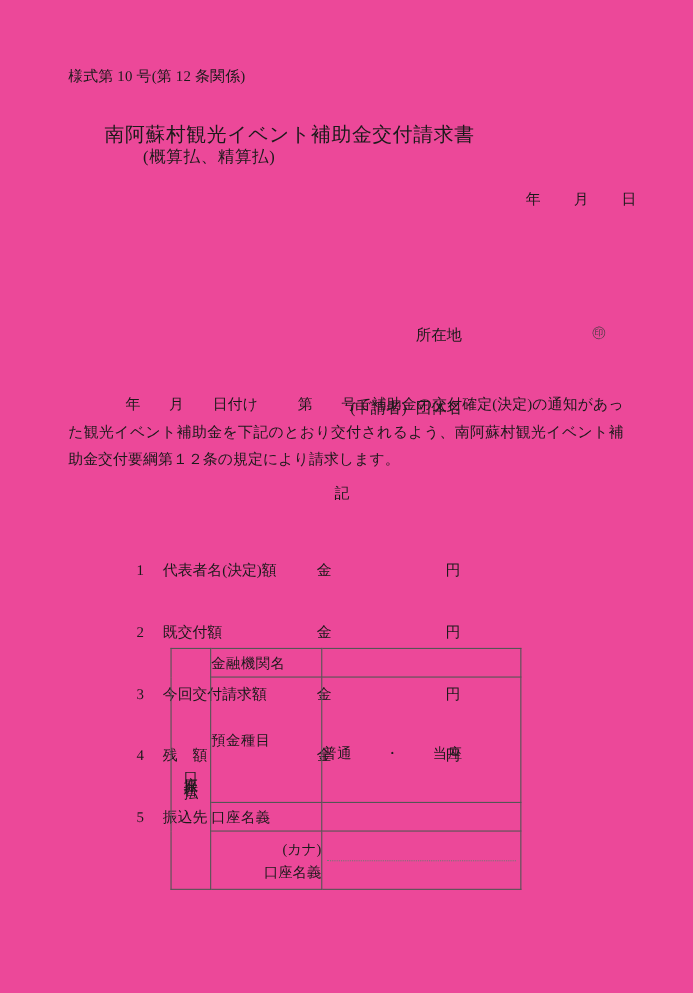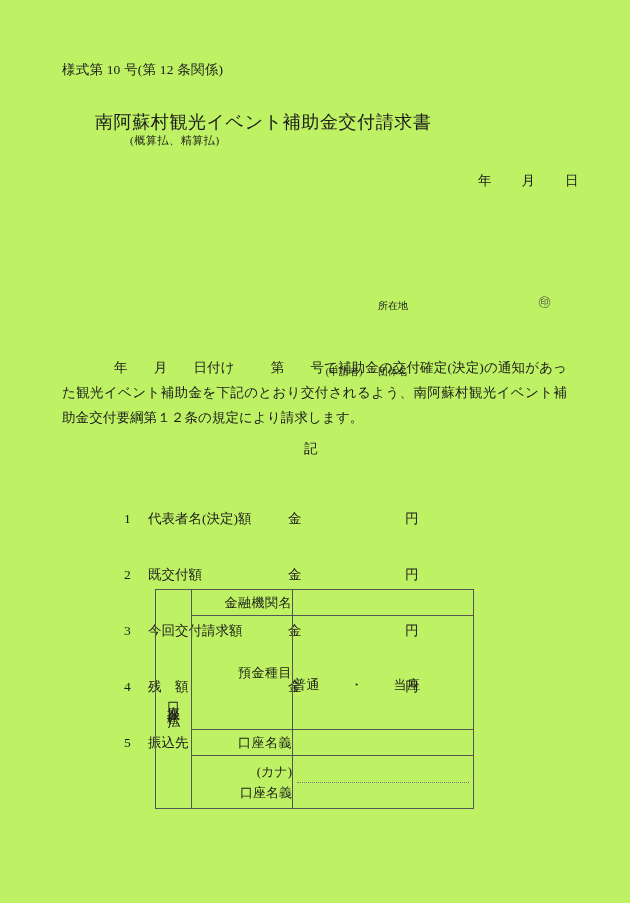--- a/index.html
+++ b/index.html
@@ -8,61 +8,61 @@
     background: #ffffff;
   }
   body {
     font-family: "Liberation Serif", "DejaVu Serif", serif;
     color: #1a1a1a;
   }
   #page {
     position: relative;
     width: 630px;
     height: 903px;
-    background: #bef264;
+    background: #ec4899;
     overflow: hidden;
   }
 
   .abs { position: absolute; white-space: pre; }
 
   
   .form-no {
     left: 62px; top: 61px;
     font-size: 13.5px;
     letter-spacing: 0.2px;
   }
   .doc-title {
     left: 95px; top: 110px;
     font-size: 18px;
     letter-spacing: 0.6px;
   }
   .doc-subtitle {
     left: 130px; top: 133px;
-    font-size: 11px;
+    font-size: 15px;
     letter-spacing: 0.6px;
   }
 
   
   .date-line {
     left: 478px; top: 172px;
     font-size: 13.5px;
   }
   .date-line .gap { display: inline-block; width: 30px; }
 
   
   .addressee {
     left: 75px; top: 196px;
     font-size: 13.5px;
     letter-spacing: 0.5px;
   }
 
   
   .applicant-block {
     left: 310px; top: 251px;
-    font-size: 10px;
+    font-size: 14px;
     line-height: 22px;
   }
   .applicant-row { display: block; height: 22px; }
   .applicant-tag {
     display: inline-block;
     width: 68px;
     text-align: center;
   }
   .applicant-label { display: inline-block; }
   .seal-mark {
@@ -149,21 +149,21 @@
     text-align: center;
     height: 92px;
   }
   .vert-wrap {
     display: flex;
     align-items: center;
     justify-content: center;
     height: 100%;
   }
   .row-label {
-    text-align: right;
+    text-align: left;
     height: 25px;
     letter-spacing: 0.5px;
   }
   .row-value { height: 25px; }
   .deposit-types {
     display: flex;
     align-items: center;
     justify-content: flex-start;
     gap: 30px;
     height: 25px;

